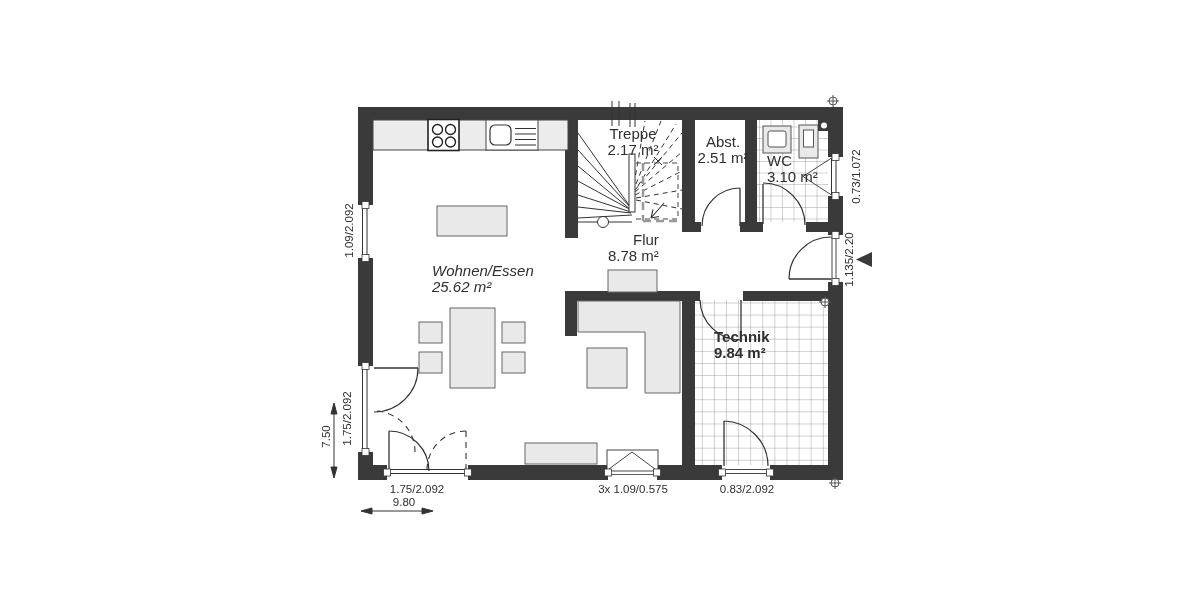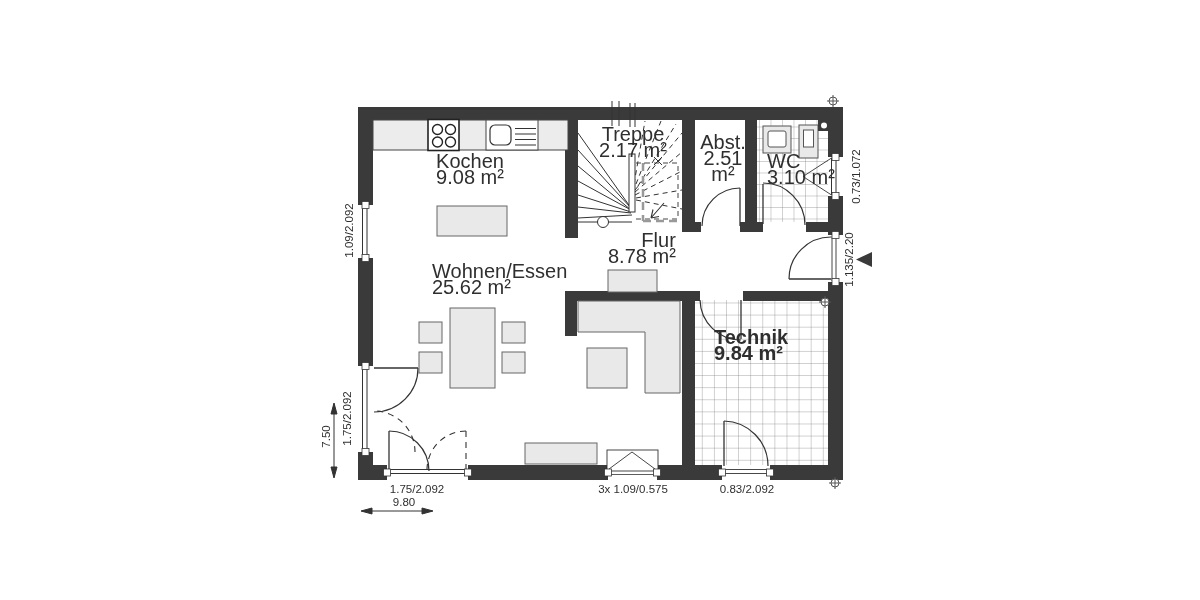--- a/index.html
+++ b/index.html
@@ -1,19 +1,19 @@
 <!DOCTYPE html>
 <html><head>
 <meta charset="utf-8">
 <style>
   html,body{margin:0;padding:0;background:#fff;}
   .stage{position:relative;width:1200px;height:600px;background:#fff;overflow:hidden;
          font-family:"Liberation Sans",sans-serif;color:#333;}
   .stage svg{position:absolute;left:0;top:0;}
-  .room-label{position:absolute;font-size:20px;line-height:16px;color:#2f2f2f;}
+  .room-label{position:absolute;font-size:15px;line-height:16px;color:#2f2f2f;}
   .room-label.center{text-align:center;}
   .dim{position:absolute;font-size:11.5px;line-height:13px;color:#2f2f2f;white-space:nowrap;}
   .dim.center{text-align:center;}
   .dim.vert{transform:rotate(-90deg);transform-origin:center center;text-align:center;}
 </style>
 </head>
 <body>
 
 <div class="stage">
 
@@ -199,41 +199,37 @@
   <g stroke="#555" stroke-width="1" fill="#fff">
     <circle cx="833" cy="101" r="4"></circle>
         <path d="M827 101 H839 M833 95 V107"></path>
     <circle cx="825" cy="302" r="4"></circle>
         <path d="M819 302 H831 M825 296 V308"></path>
     <circle cx="835" cy="483" r="4"></circle>
         <path d="M829 483 H841 M835 477 V489"></path>
   </g>
 </svg>
 
-<div class="room-label center" style="left:410px;top:153px;width:120px;">
-  <div>Kochen</div>
-  <div>9.08 m²</div>
-</div>
 <div class="room-label center" style="left:577px;top:126px;width:112px;">
   <div>Treppe</div>
   <div>2.17 m²</div>
 </div>
 <div class="room-label center" style="left:692px;top:134px;width:62px;">
   <div>Abst.</div>
   <div>2.51 m²</div>
 </div>
 <div class="room-label" style="left:767px;top:153px;">
   <div>WC</div>
   <div>3.10 m²</div>
 </div>
 <div class="room-label" style="left:608px;top:232px;text-align:right;">
   <div>Flur</div>
   <div>8.78 m²</div>
 </div>
-<div class="room-label" style="left:432px;top:263px;">
+<div class="room-label" style="left:432px;top:263px;font-style:italic;">
   <div>Wohnen/Essen</div>
   <div>25.62 m²</div>
 </div>
 <div class="room-label" style="left:714px;top:329px;font-weight:bold;">
   <div>Technik</div>
   <div>9.84 m²</div>
 </div>
 
 <div class="dim vert" style="left:309px;top:224px;width:80px;">
   <span>1.09/2.092</span>

